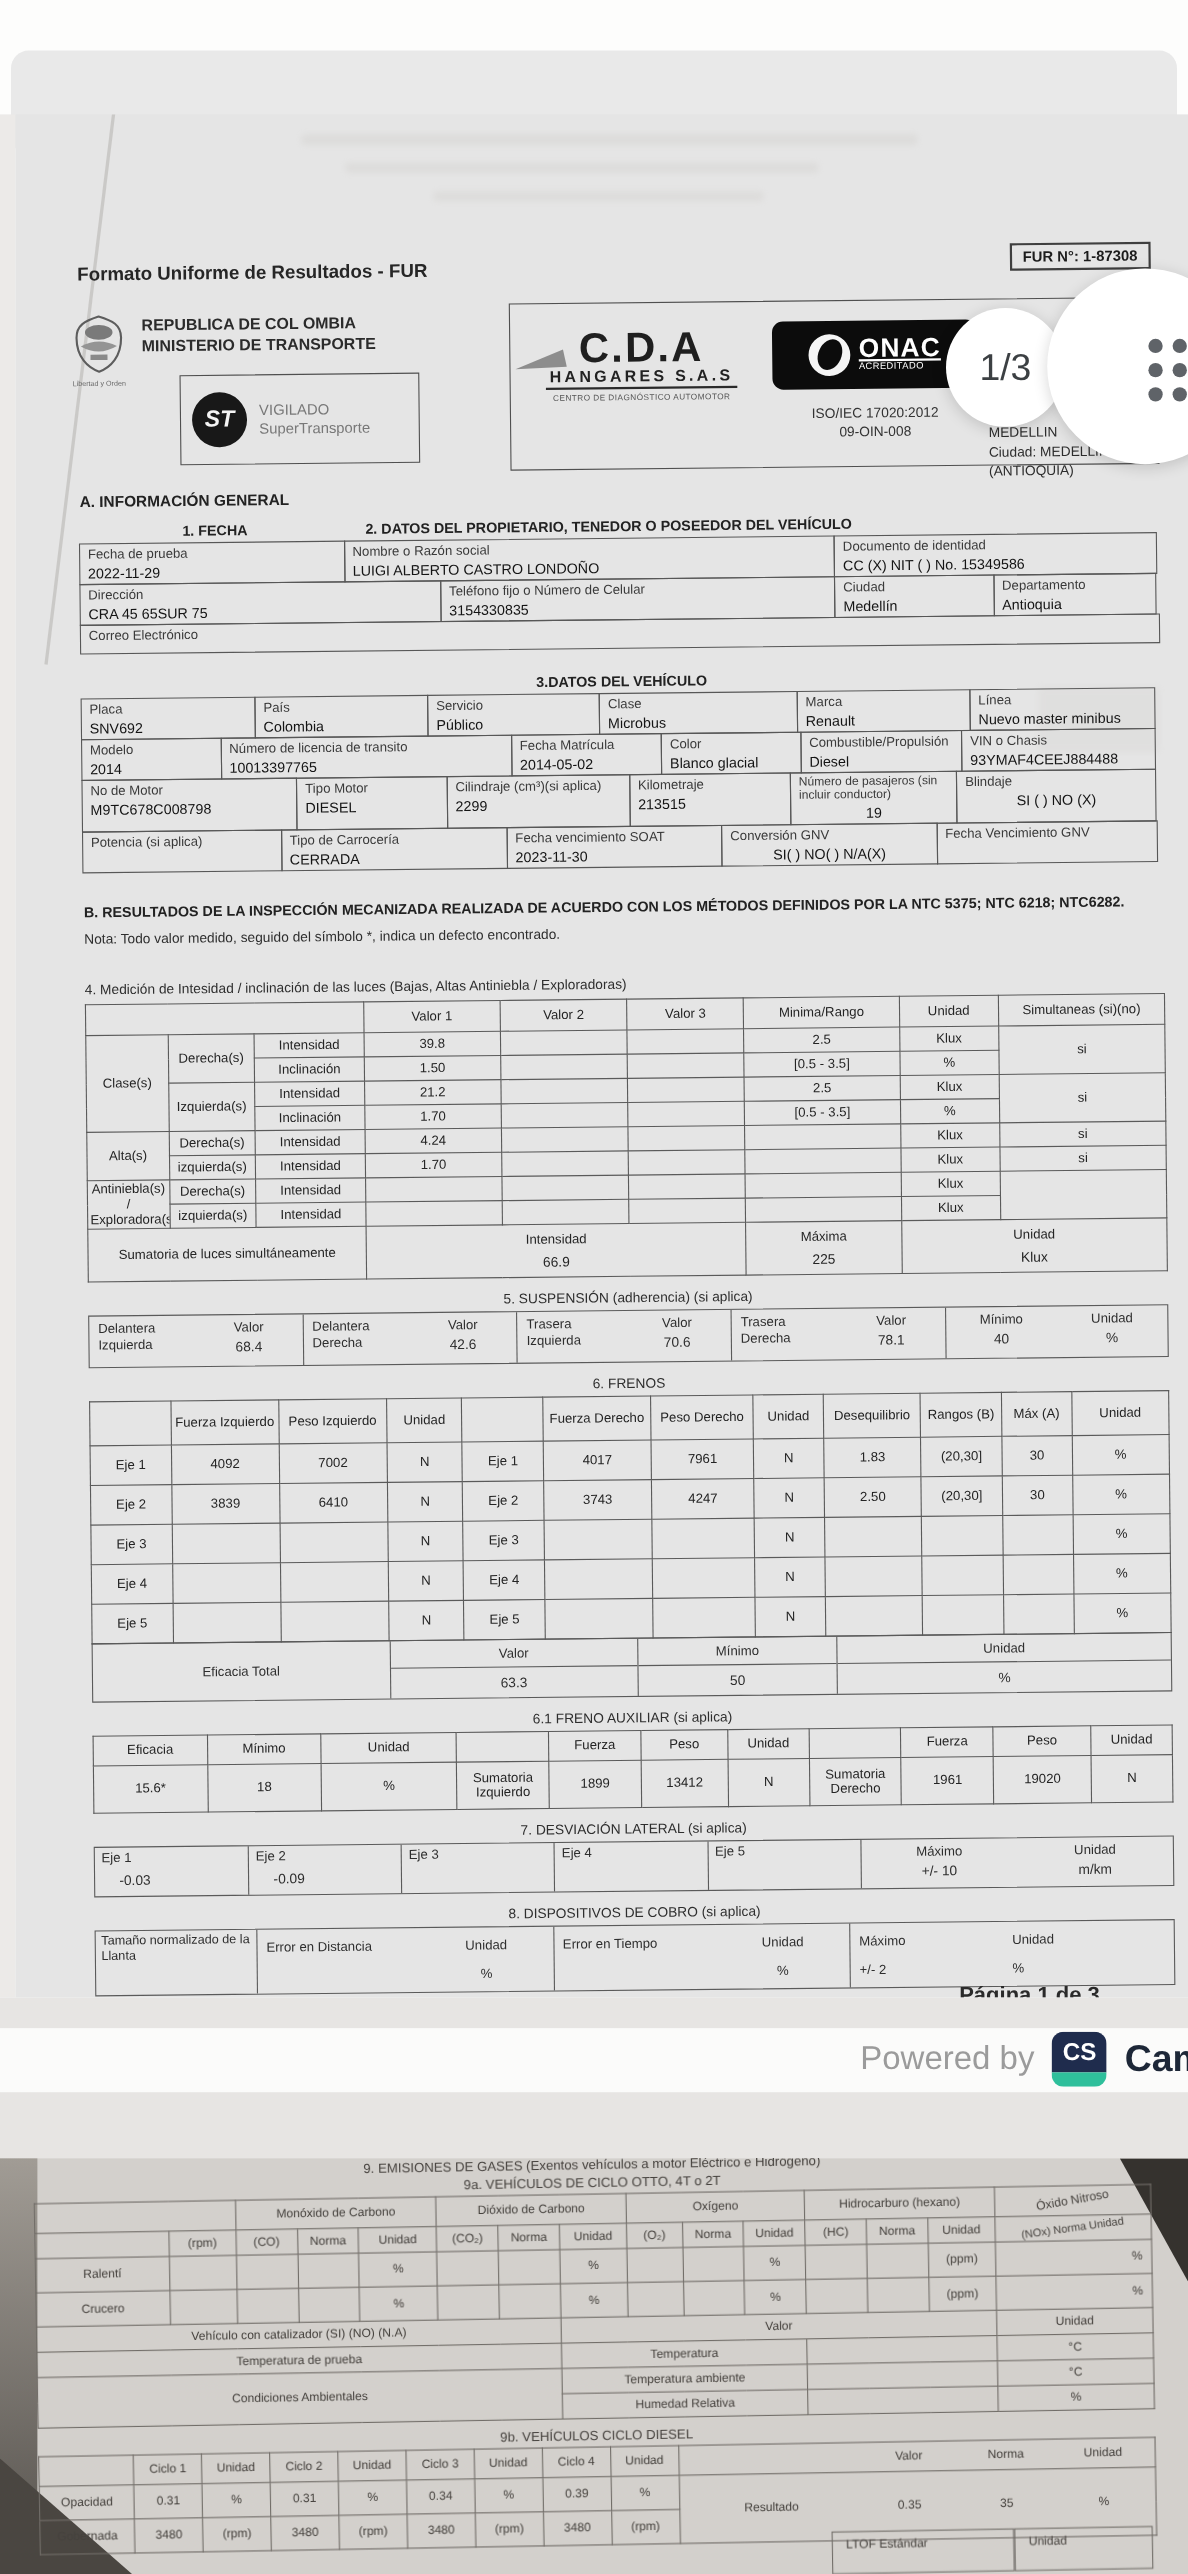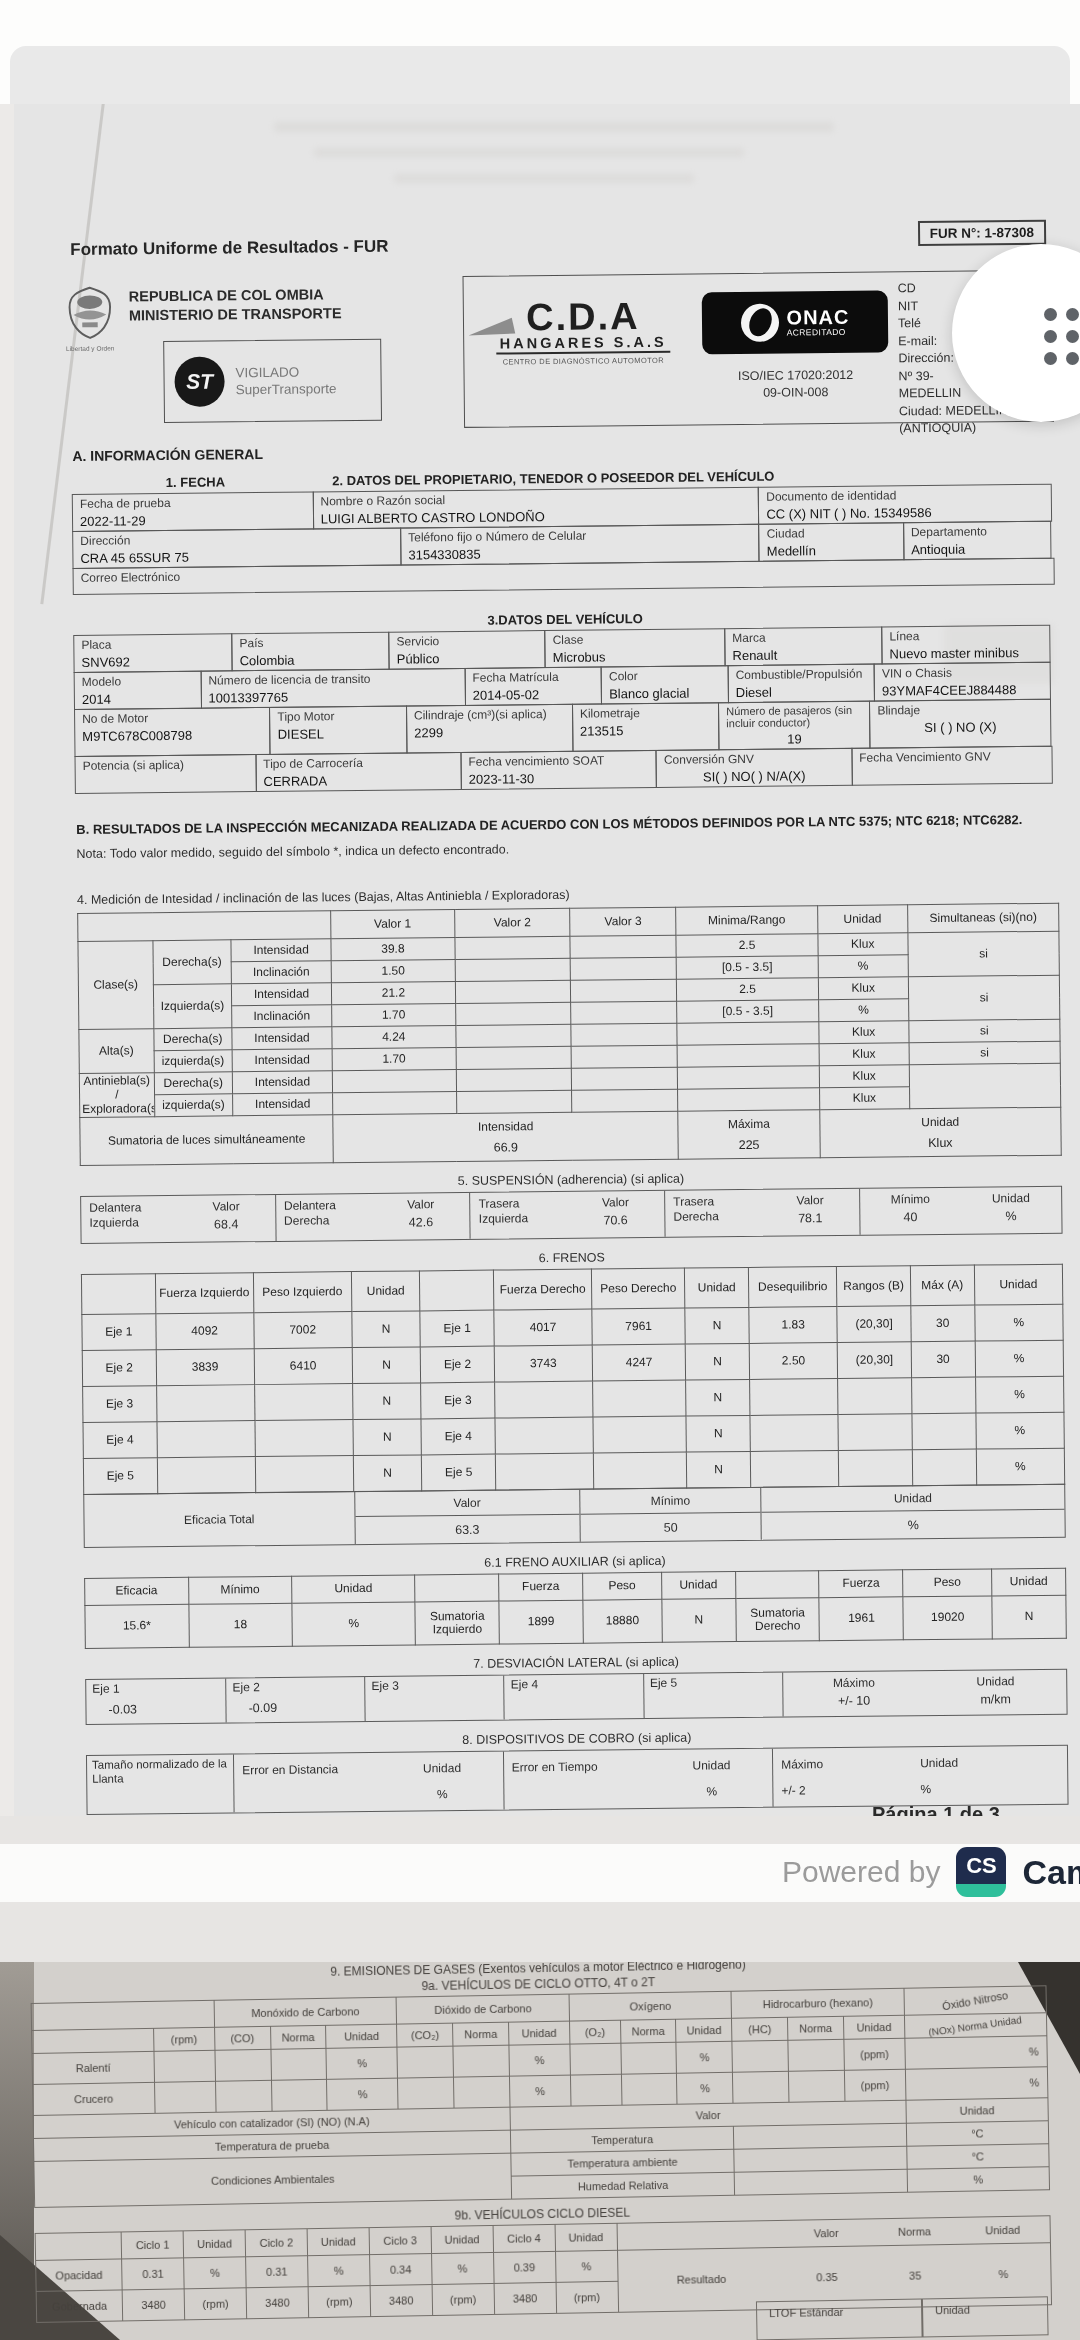--- a/index.html
+++ b/index.html
@@ -27,21 +27,21 @@
   .cdalogo{width:218px;padding-top:18px;text-align:center;position:relative;}
   .cdaplane{position:absolute;left:-6px;top:40px;width:0;height:0;border-style:solid;border-width:8px 46px 8px 0;border-color:transparent #8d8d8d transparent transparent;transform:rotate(-12deg);}
   .cdaname{font-size:38px;font-weight:bold;letter-spacing:2px;color:#1f1f1f;line-height:34px;}
   .cdasub{font-size:14.5px;font-weight:bold;letter-spacing:3px;color:#222;border-bottom:2.5px solid #2a2a2a;display:inline-block;padding:0 4px 1px;}
   .cdatag{font-size:7.5px;color:#555;margin-top:3px;letter-spacing:.4px;}
   .onaccol{width:186px;text-align:center;padding-top:12px;}
   .onacbadge{background:#0c0c0c;border-radius:10px;height:62px;display:flex;align-items:center;justify-content:center;gap:8px;padding:0 6px;}
   .onaccircle{width:38px;height:38px;border-radius:50%;background:#f5f5f5;position:relative;flex:none;}
   .onaccircle::after{content:"";position:absolute;left:9px;top:4px;width:21px;height:29px;background:#0c0c0c;border-radius:50%;transform:rotate(24deg);}
   .onactext{color:#fff;text-align:left;}
-  .onacname{font-size:20px;font-weight:bold;letter-spacing:1px;line-height:20px;}
+  .onacname{font-size:24px;font-weight:bold;letter-spacing:1px;line-height:20px;text-decoration:underline;}
   .onacsub{font-size:8.5px;letter-spacing:.4px;}
   .isolines{margin-top:14px;font-size:12.5px;color:#333;line-height:17px;}
   .infocol{flex:1;font-size:12.5px;color:#2d2d2d;line-height:17.5px;padding-top:2px;}
   .iline{display:flex;justify-content:space-between;padding-right:4px;}
   .secta{margin-top:16px;font-size:14px;font-weight:bold;color:#222;}
   .secrow{margin-top:12px;display:flex;font-size:13px;font-weight:bold;color:#222;}
   .s1{width:25%;text-align:center;}
   .s2{flex:1;padding-left:14px;}
   .fx{display:flex;margin-top:-1px;}
   .fx.first{margin-top:3px;}
@@ -693,21 +693,21 @@
               <td>Fuerza</td>
               <td>Peso</td>
               <td>Unidad</td>
             </tr>
         <tr class="dv">
               <td>15.6*</td>
               <td>18</td>
               <td>%</td>
               <td class="small2">Sumatoria Izquierdo</td>
               <td>1899</td>
-              <td>18880</td>
+              <td>13412</td>
               <td>N</td>
               <td class="small2">Sumatoria Derecho</td>
               <td>1961</td>
               <td>19020</td>
               <td>N</td>
             </tr>
       </tbody>
         </table>
 
       <div class="ctitle">7. DESVIACIÓN LATERAL (si aplica)</div>
@@ -958,20 +958,21 @@
             </tr>
       </tbody>
         </table>
       <div class="partial">
         <div class="pc" style="width:140px;">LTOF Estándar</div>
         <div class="pc" style="width:100px;">Unidad</div>
       </div>
     </div>
   </div>
 
+  <div class="pgbubble">1/3</div>
   <div class="menububble">
     <div class="dots">
       <span class="dot"></span>
         <span class="dot"></span>
         <span class="dot"></span>
         <span class="dot"></span>
         <span class="dot"></span>
         <span class="dot"></span>
     </div>
   </div>

